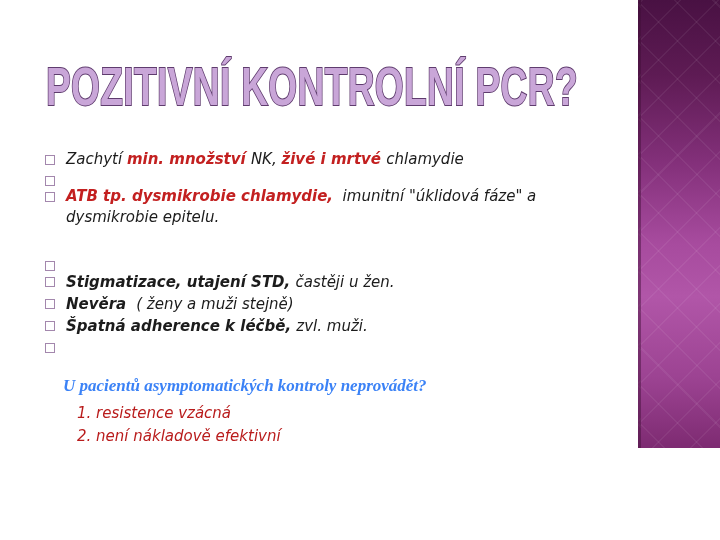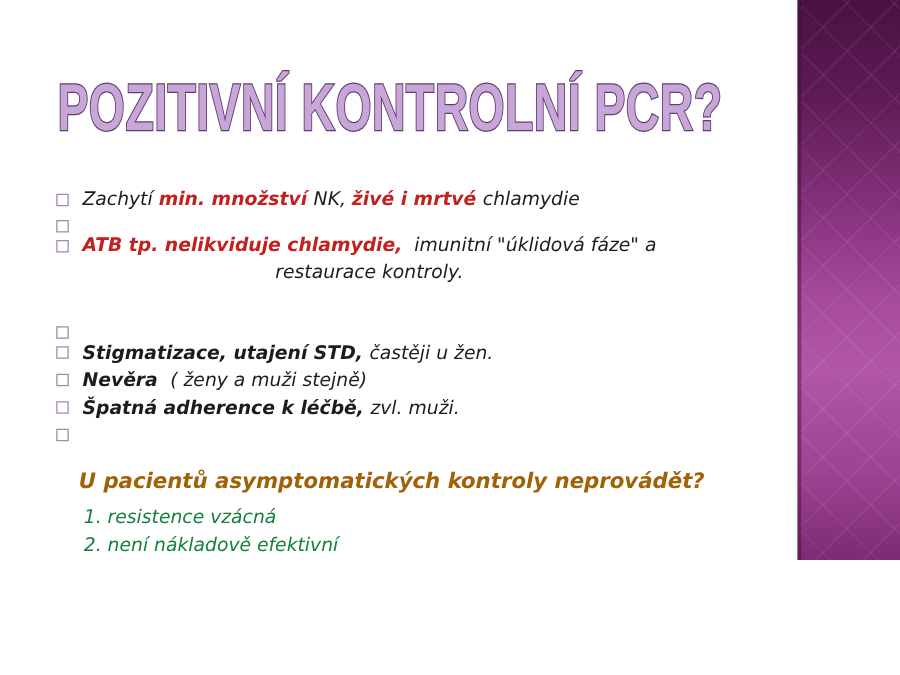--- a/index.html
+++ b/index.html
@@ -40,49 +40,50 @@
     transform-origin: left top;
   }
 
   
   .content {
     position: absolute; left: 44px; top: 149px; width: 545px;
     font-style: italic;
     font-size: 15px;
     color: #1c1c1c;
   }
-  .bullet-row { display: flex; align-items: flex-start; text-align: center; }
+  .bullet-row { display: flex; align-items: flex-start; }
   .bullet-square {
     flex: 0 0 auto;
     width: 8px; height: 8px;
     border: 1.5px solid #a387ad;
     margin: 6px 11px 0 1px;
     background: transparent;
   }
   .bullet-text { white-space: pre-wrap; }
   .group-1 .bullet-row { line-height: 21px; }
   .group-2 { margin-top: 27px; }
   .group-2 .bullet-row { line-height: 22px; }
   .seg-black { color: #1c1c1c; }
   .seg-red   { color: #c32020; }
   .seg-bold  { font-weight: 700; }
 
   
   .footer-heading {
     margin: 22px 0 6px 19px;
-    color: #a16207;
+    color: #3b82f6;
     font-weight: 700;
     font-size: 17px;
     line-height: 21px;
+    font-family: Liberation Serif, serif;
   }
   .footer-item {
-    margin-left: 23px;
+    margin-left: 33px;
     line-height: 23px;
     font-size: 15px;
-    color: #15803d;
+    color: #b91c1c;
   }
 </style>
 </head>
 <body>
 
 <div class="slide">
 
   <div class="side-strip"></div>
 
   <div class="title">POZITIVNÍ KONTROLNÍ PCR?</div>
@@ -92,21 +93,21 @@
     <div class="bullet-group group-1">
         <div class="bullet-row">
           <span class="bullet-square"></span>
           <div class="bullet-text"><span class="seg-black">Zachytí </span><span class="seg-red seg-bold">min. množství </span><span class="seg-black">NK, </span><span class="seg-red seg-bold">živé i mrtvé </span><span class="seg-black">chlamydie</span></div>
         </div>
         <div class="bullet-row">
           <span class="bullet-square"></span>
         </div>
         <div class="bullet-row">
           <span class="bullet-square"></span>
-          <div class="bullet-text"><span class="seg-red seg-bold">ATB tp. nelikviduje chlamydie,</span><span class="seg-black">  imunitní "úklidová fáze" a</span><br><span class="seg-black">restaurace kontroly.</span></div>
+          <div class="bullet-text"><span class="seg-red seg-bold">ATB tp. dysmikrobie chlamydie,</span><span class="seg-black">  imunitní "úklidová fáze" a</span><br><span class="seg-black">dysmikrobie epitelu.</span></div>
         </div>
       </div>
 
     <div class="bullet-group group-2">
         <div class="bullet-row">
           <span class="bullet-square"></span>
         </div>
         <div class="bullet-row">
           <span class="bullet-square"></span>
           <div class="bullet-text"><span class="seg-black seg-bold">Stigmatizace, utajení STD, </span><span class="seg-black">častěji u žen.</span></div>

